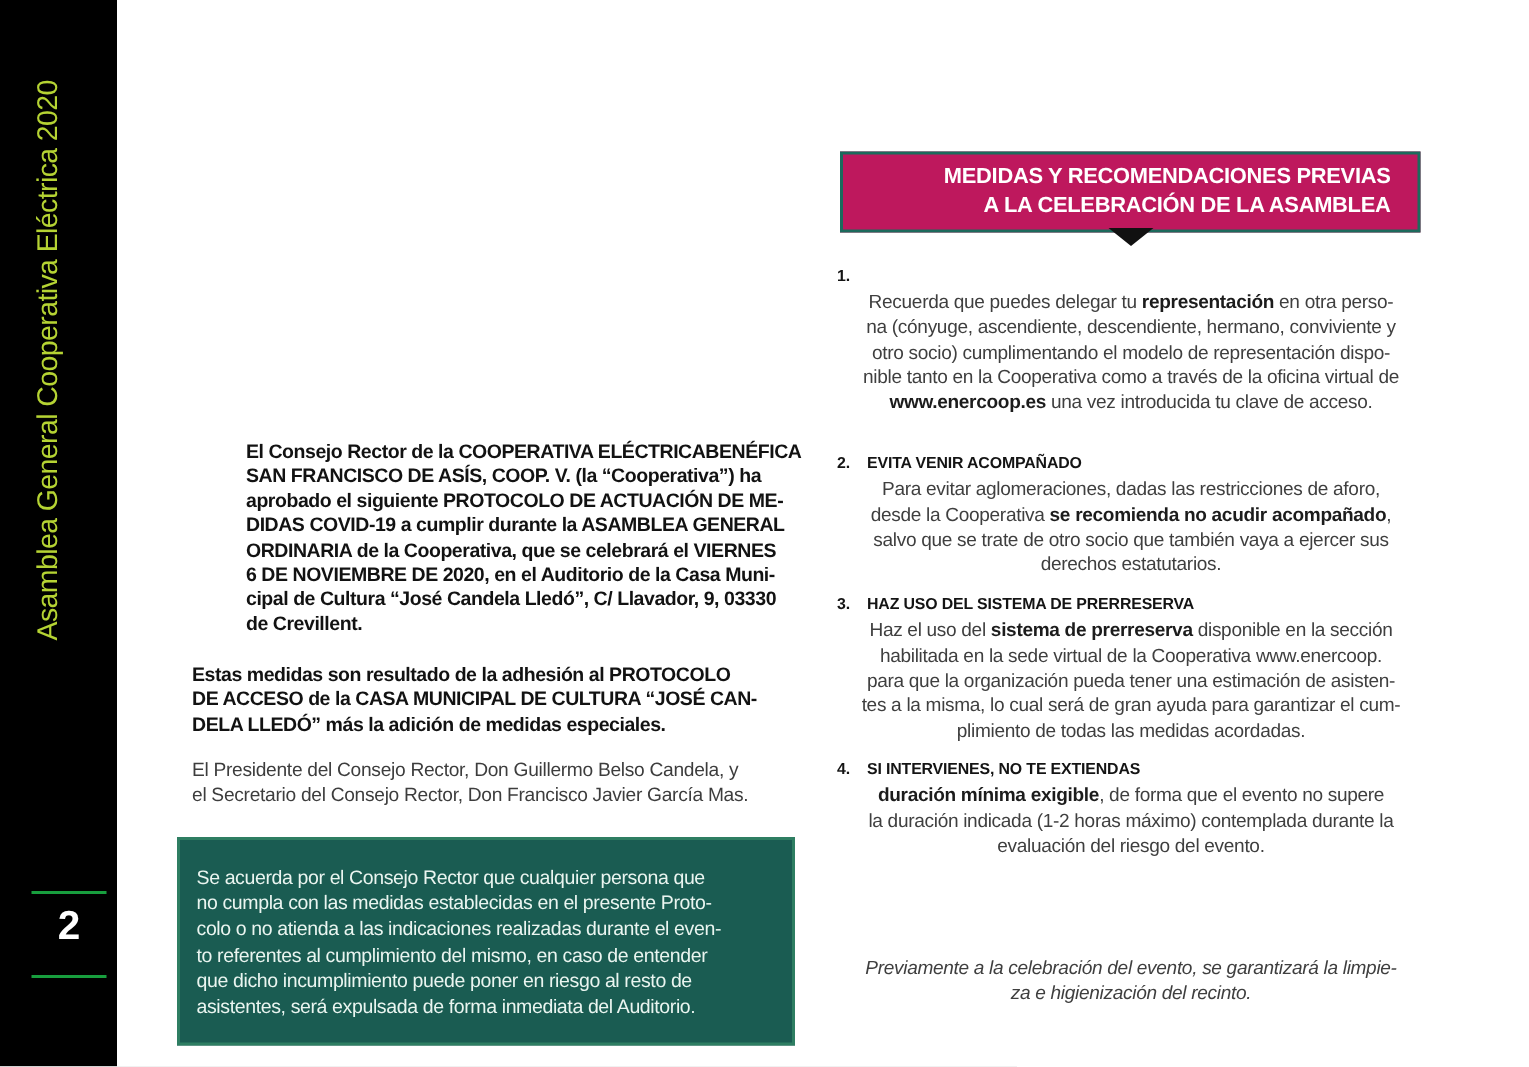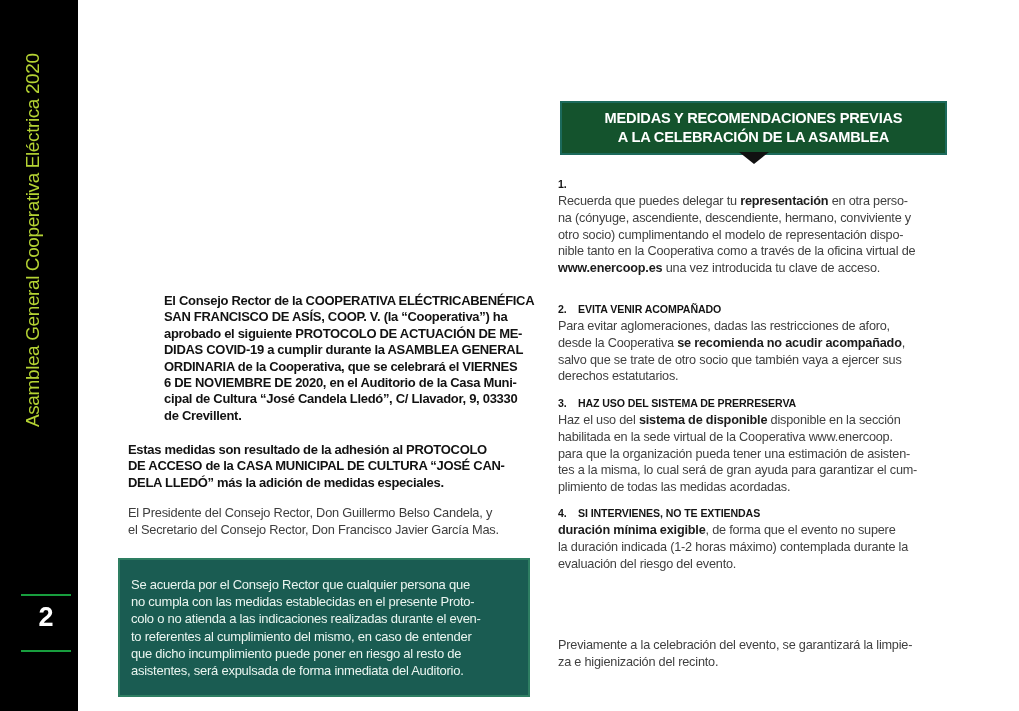--- a/index.html
+++ b/index.html
@@ -49,41 +49,41 @@
   .notice-box {
     position:absolute; left:118px; top:558px; width:386px;
     background:#1a5c52; border:2px solid #2e7e62;
     padding:16px 11px; color:#eaf5f0; font-size:13px; line-height:17.2px; letter-spacing:-0.25px;
     white-space:pre-line;
   }
 
   
   .header-box {
     position:absolute; left:560px; top:101px; width:387px;
-    background:#14532d; border:2px solid #1c6a5c; box-sizing:border-box;
-    padding:6px 4px; text-align:center;
+    background:#be185d; border:2px solid #1c6a5c; box-sizing:border-box;
+    padding:6px 18px; text-align:right;
   }
   .header-box .title {
     color:#ffffff; font-weight:bold; font-size:14.6px; line-height:19px; letter-spacing:-0.2px;
     white-space:pre-line;
   }
   .arrow-down {
     position:absolute; left:739px; top:152px; width:0; height:0;
     border-left:15px solid transparent; border-right:15px solid transparent;
     border-top:12px solid #111111;
   }
   .measure { position:absolute; left:558px; width:392px; }
   .m1 { top:178px; } .m2 { top:303px; } .m3 { top:397px; } .m4 { top:507px; }
   .measure-head { display:flex; color:#141414; font-weight:bold; font-size:10.6px; letter-spacing:-0.1px; margin-bottom:3px; }
   .measure-head .num { width:20px; flex:none; }
   .measure-body, .closing {
-    color:#3f3f3f; font-size:12.7px; line-height:16.8px; letter-spacing:-0.2px; white-space:pre-line;
+    color:#3f3f3f; font-size:12.7px; line-height:16.8px; letter-spacing:-0.2px; white-space:pre-line;text-align:center;
   }
   .measure-body strong, .closing strong { color:#1c1c1c; }
-  .closing { position:absolute; left:558px; top:637px; width:392px; }
+  .closing { position:absolute; left:558px; top:637px; width:392px;font-style:italic; }
 </style>
 </head>
 <body>
 
 <div class="page">
 
   <div class="sidebar">
     <div class="vertical-title">Asamblea General Cooperativa Eléctrica 2020</div>
     <div class="pn-line top"></div>
     <div class="page-number">2</div>
@@ -137,21 +137,21 @@
 desde la Cooperativa </span><strong>se recomienda no acudir acompañado</strong><span>,
 salvo que se trate de otro socio que también vaya a ejercer sus
 derechos estatutarios.</span></div>
   </div>
 
   <div class="measure m3">
     <div class="measure-head">
       <span class="num">3.</span>
       <span>HAZ USO DEL SISTEMA DE PRERRESERVA</span>
     </div>
-    <div class="measure-body"><span>Haz el uso del </span><strong>sistema de disponible</strong><span> disponible en la sección
+    <div class="measure-body"><span>Haz el uso del </span><strong>sistema de prerreserva</strong><span> disponible en la sección
 habilitada en la sede virtual de la Cooperativa www.enercoop.
 para que la organización pueda tener una estimación de asisten-
 tes a la misma, lo cual será de gran ayuda para garantizar el cum-
 plimiento de todas las medidas acordadas.</span></div>
   </div>
 
   <div class="measure m4">
     <div class="measure-head">
       <span class="num">4.</span>
       <span>SI INTERVIENES, NO TE EXTIENDAS</span>

